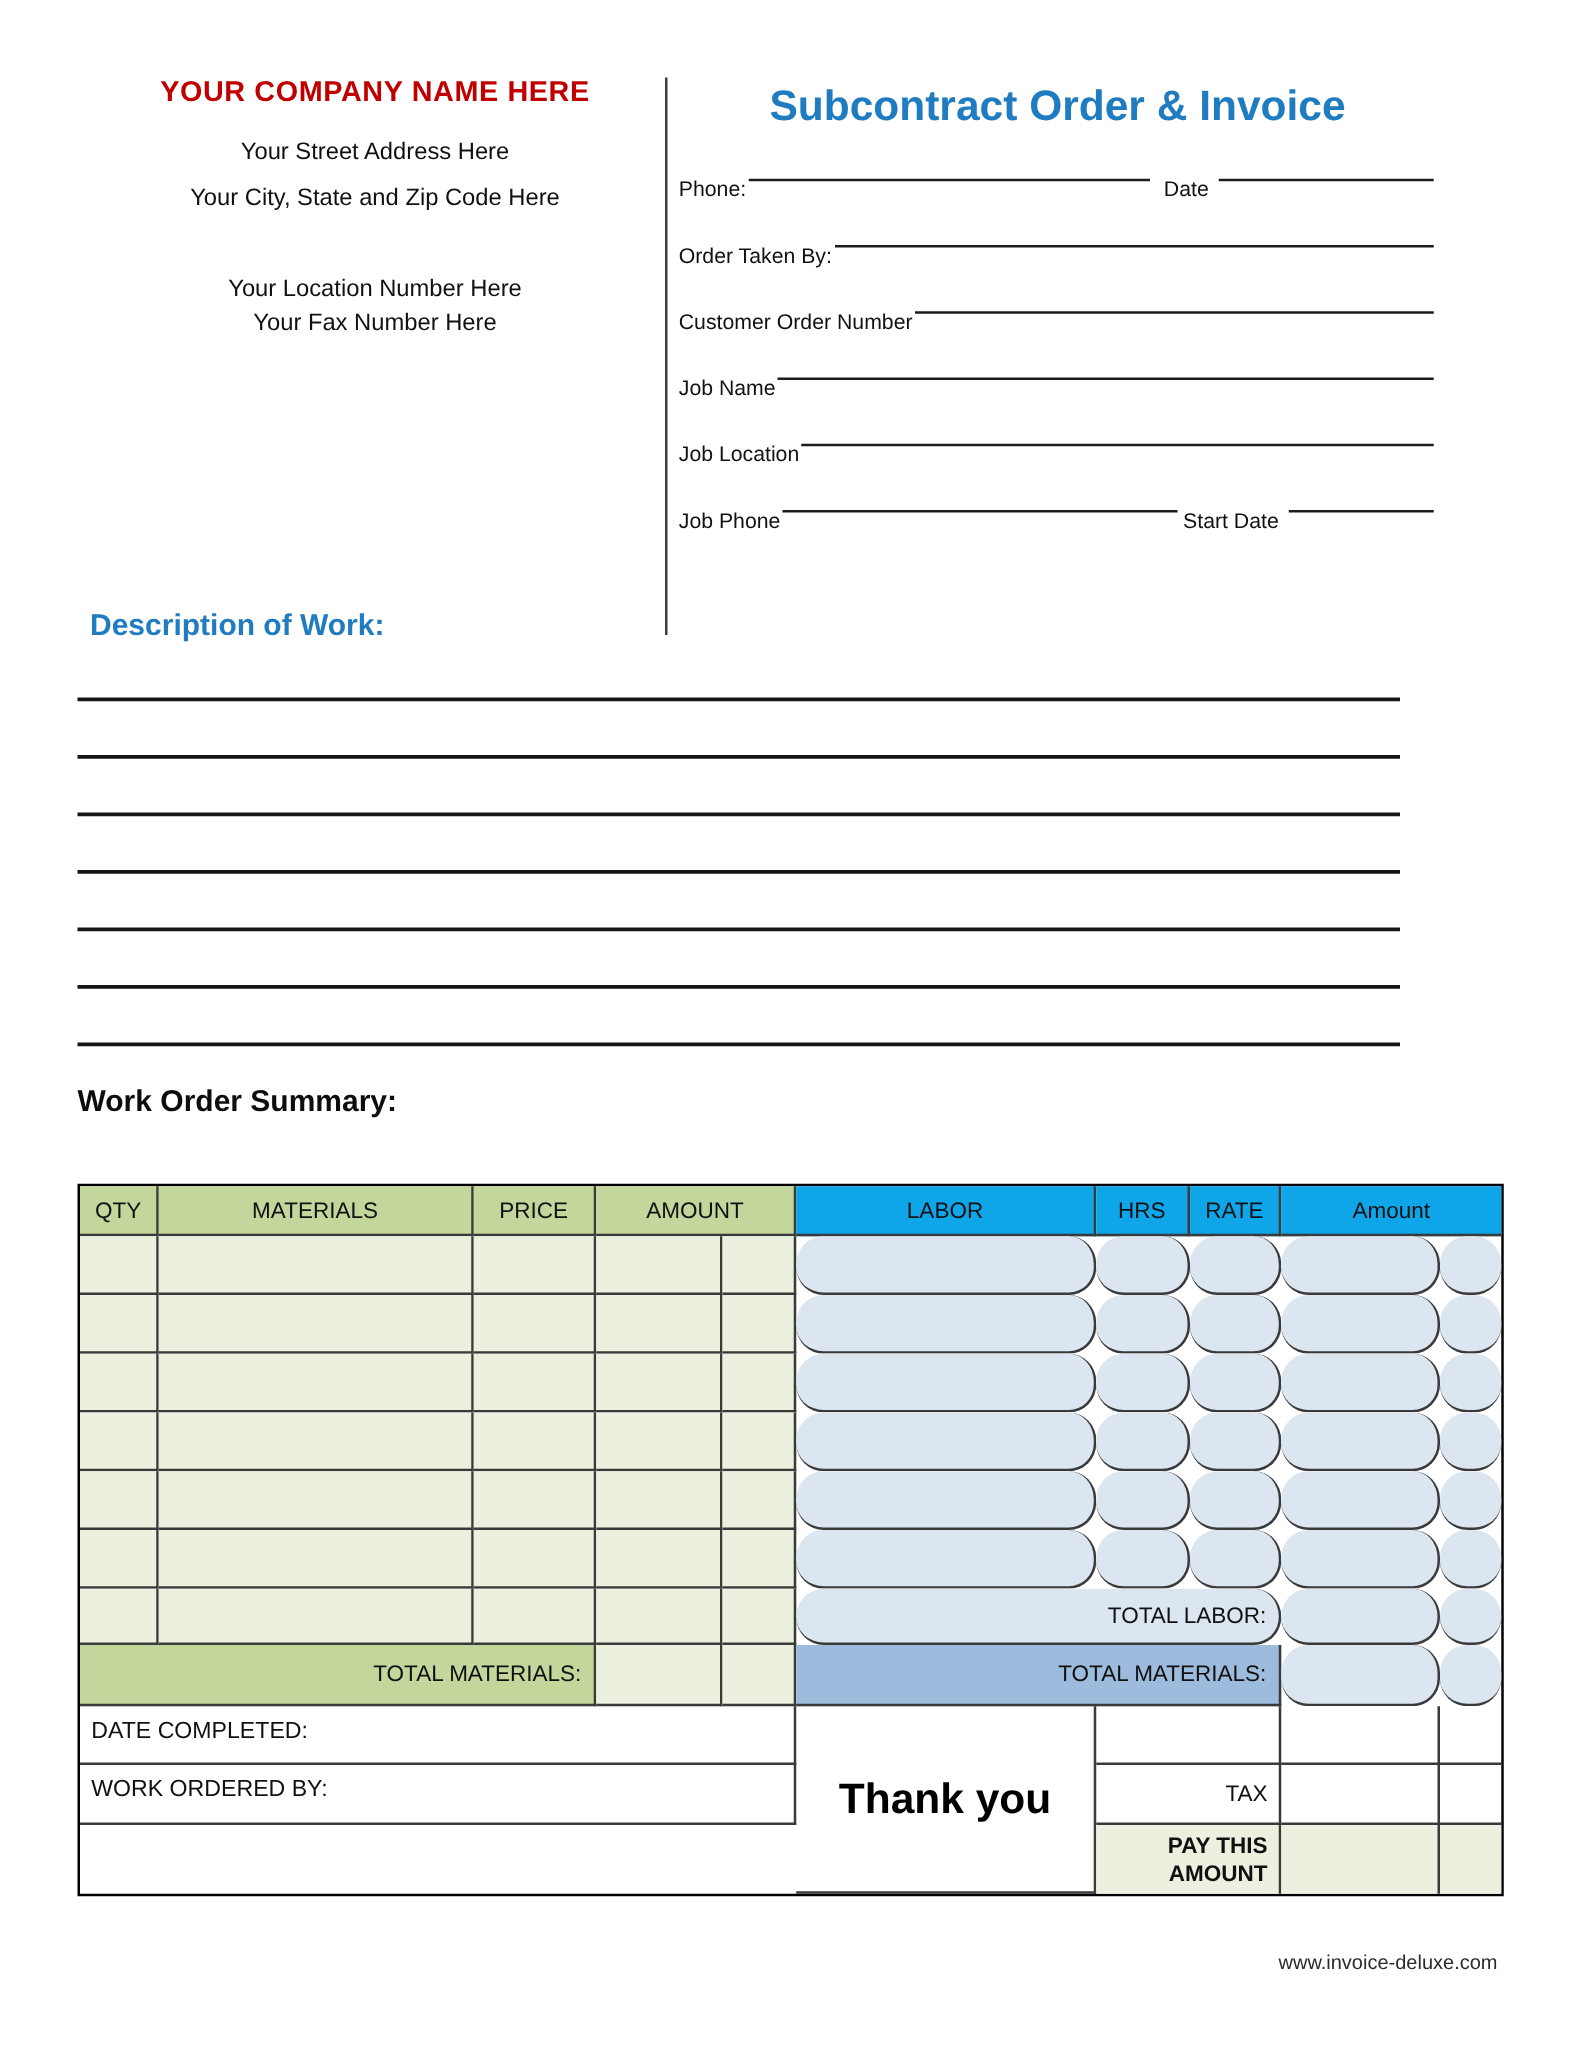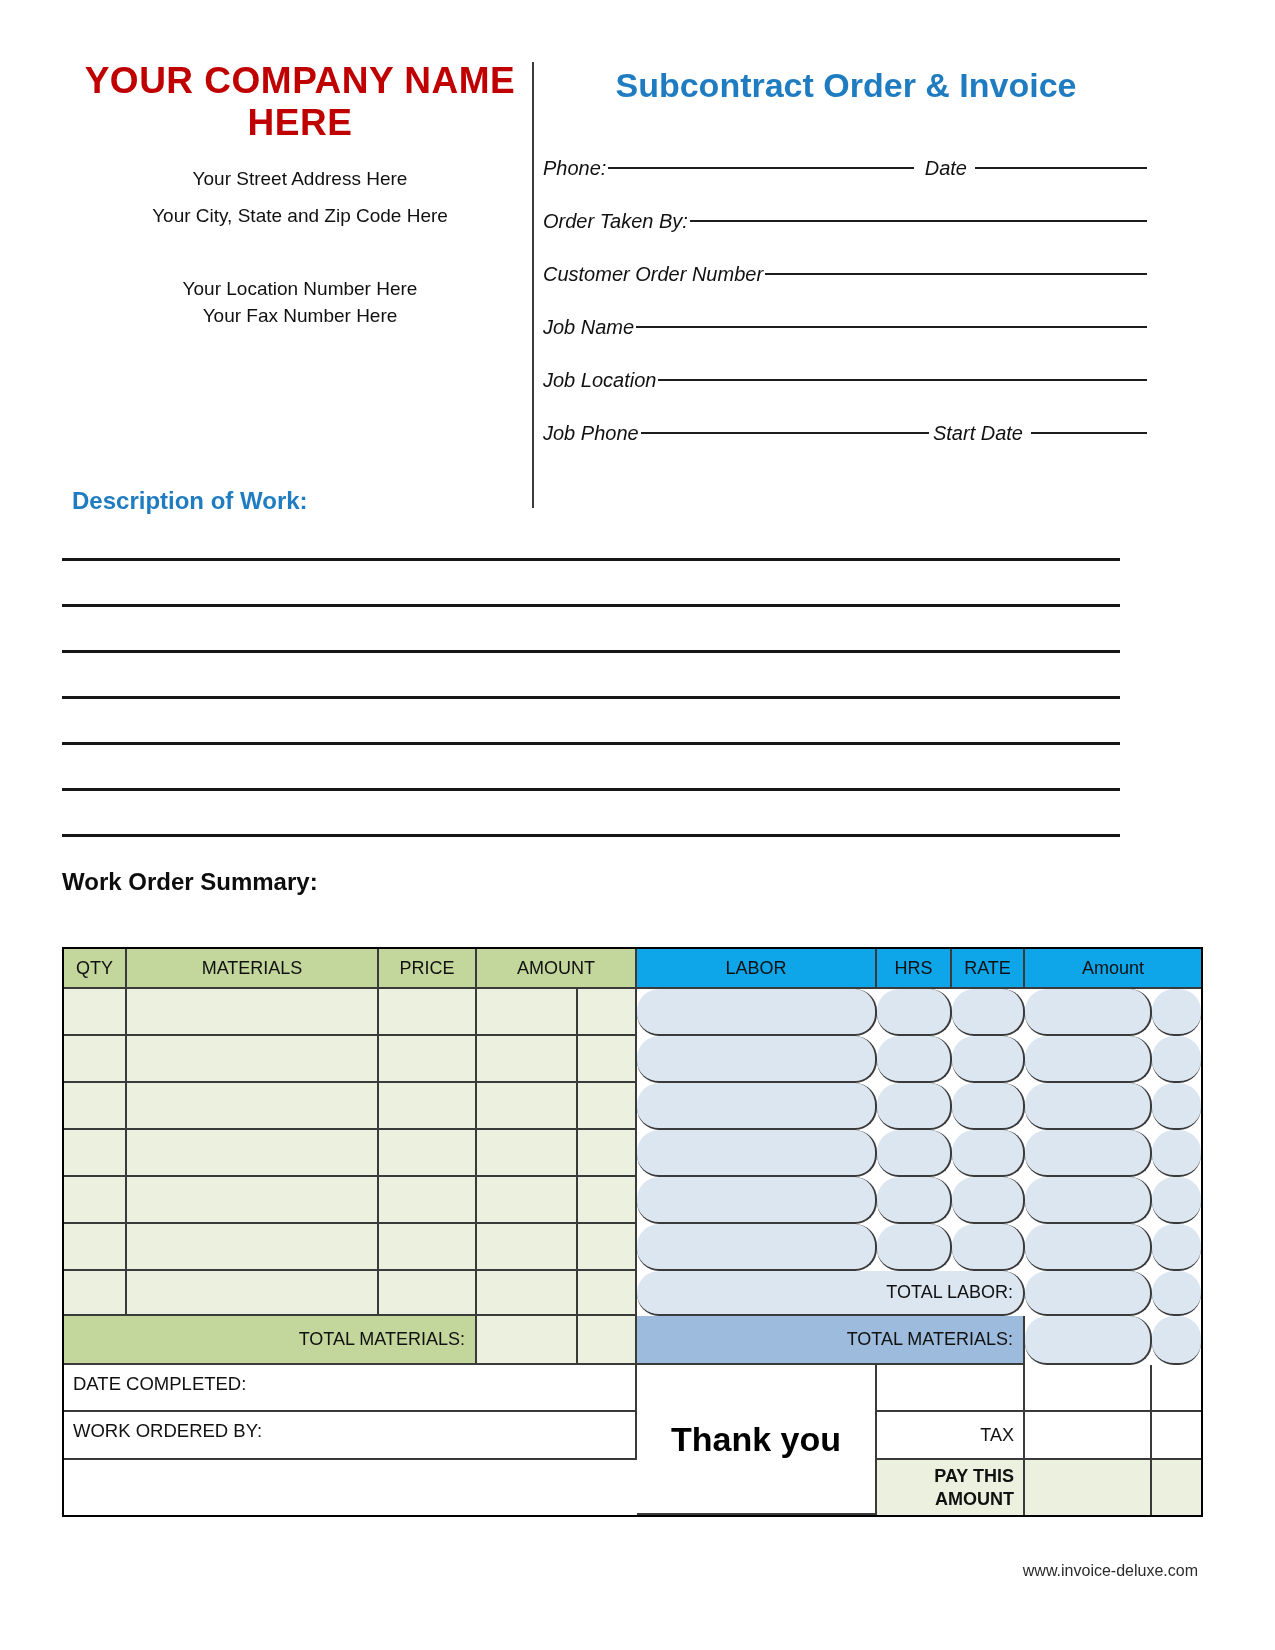--- a/index.html
+++ b/index.html
@@ -5,35 +5,35 @@
   html,body { margin:0; padding:0; background:#e8e8e8; }
   .page {
     position:relative; width:1275px; height:1650px; margin:0 auto;
     background:#ffffff; font-family:"Liberation Sans", sans-serif; color:#1a1a1a;
     overflow:hidden;
   }
   .abs { position:absolute; }
 
   
   .company { left:60px; top:60px; width:480px; text-align:center; }
-  .company-name { font-size:37px; font-weight:bold; color:#C00000; letter-spacing:0.5px; }
+  .company-name { font-size:23px; font-weight:bold; color:#C00000; letter-spacing:0.5px; }
   .company-line { font-size:19px; color:#111; }
   .street { margin-top:24px; }
   .city   { margin-top:15px; }
   .tel    { margin-top:51px; }
   .fax    { margin-top:5px; }
 
   
   .vdivider { left:532px; top:62px; width:2px; height:446px; background:#3c3c3c; }
 
   
   .doc-title { left:543px; top:66px; width:606px; text-align:center;
                font-size:34px; font-weight:bold; color:#1F7CC1; }
   .fields { left:543px; top:142px; width:606px; }
-  .frow { display:flex; align-items:center; height:53px; font-size:20px; color:#111;font-style:italic; }
+  .frow { display:flex; align-items:flex-start; height:53px; font-size:17px; color:#111; }
   .flabel { white-space:nowrap; }
   .flabel2 { white-space:nowrap; margin-left:9px; margin-right:6px; }
   .fline { flex:1 1 auto; border-bottom:2px solid #1d1d1d; margin:0 2px 3px 2px; height:1px; }
   .fline-fixed { flex:0 0 auto; }
 
   
   .desc-heading { left:72px; top:487px; font-size:24px; font-weight:bold; color:#1F7CC1; }
   .desc-lines { left:62px; top:515px; width:1058px; }
   .desc-line { height:43px; border-bottom:3px solid #161616; }
 

